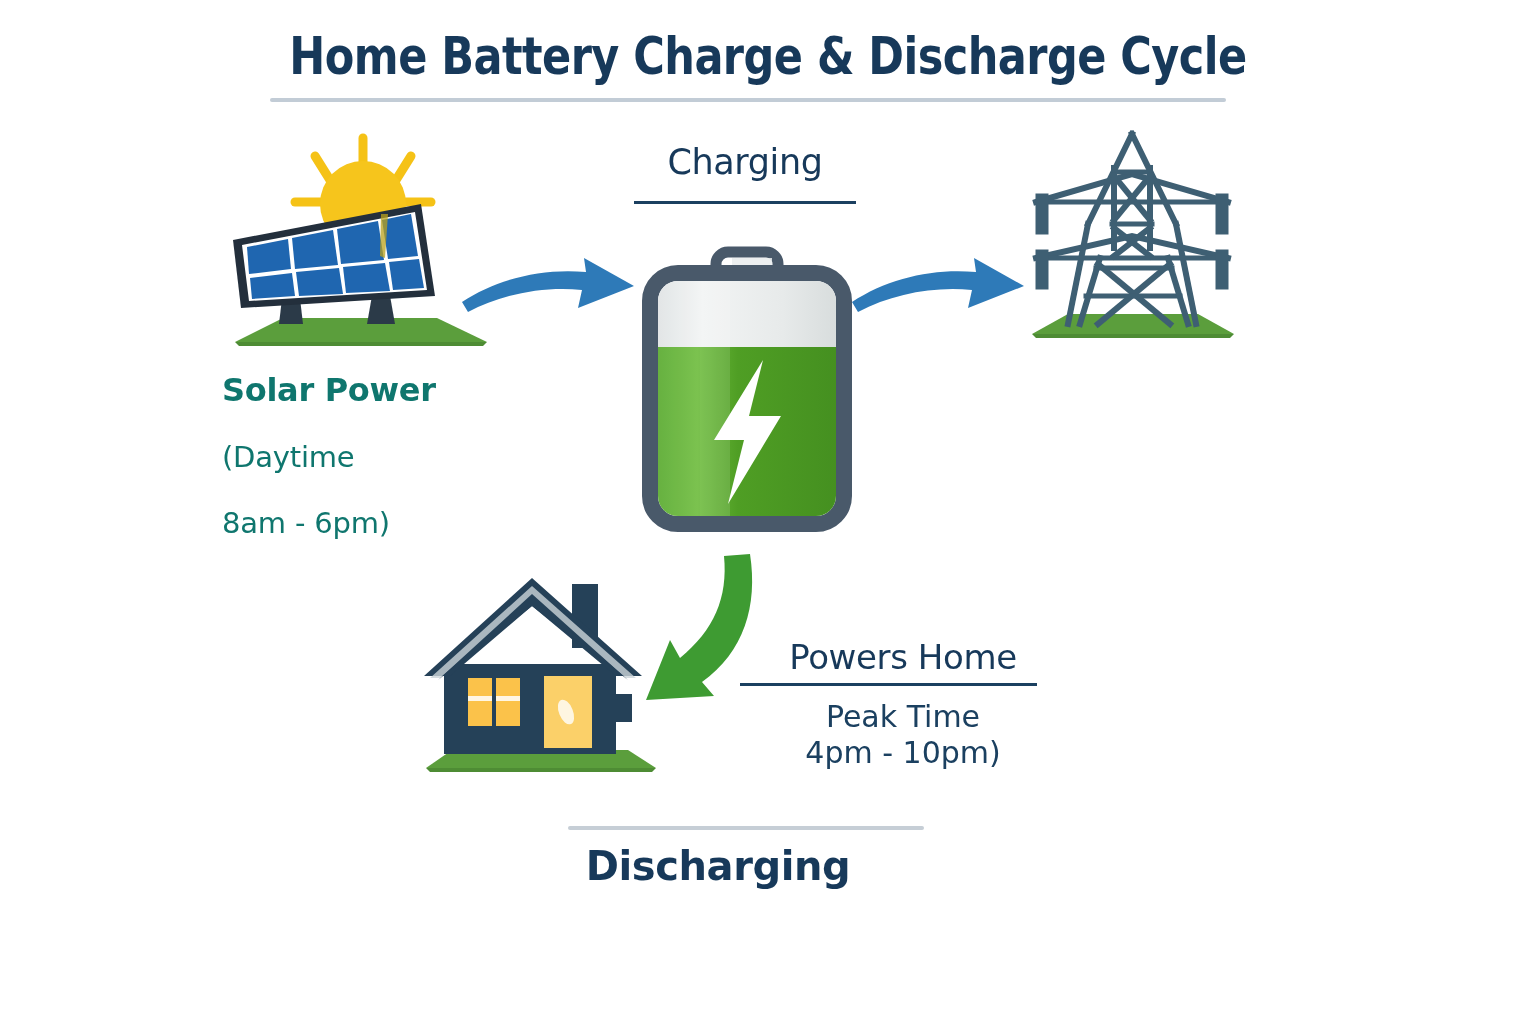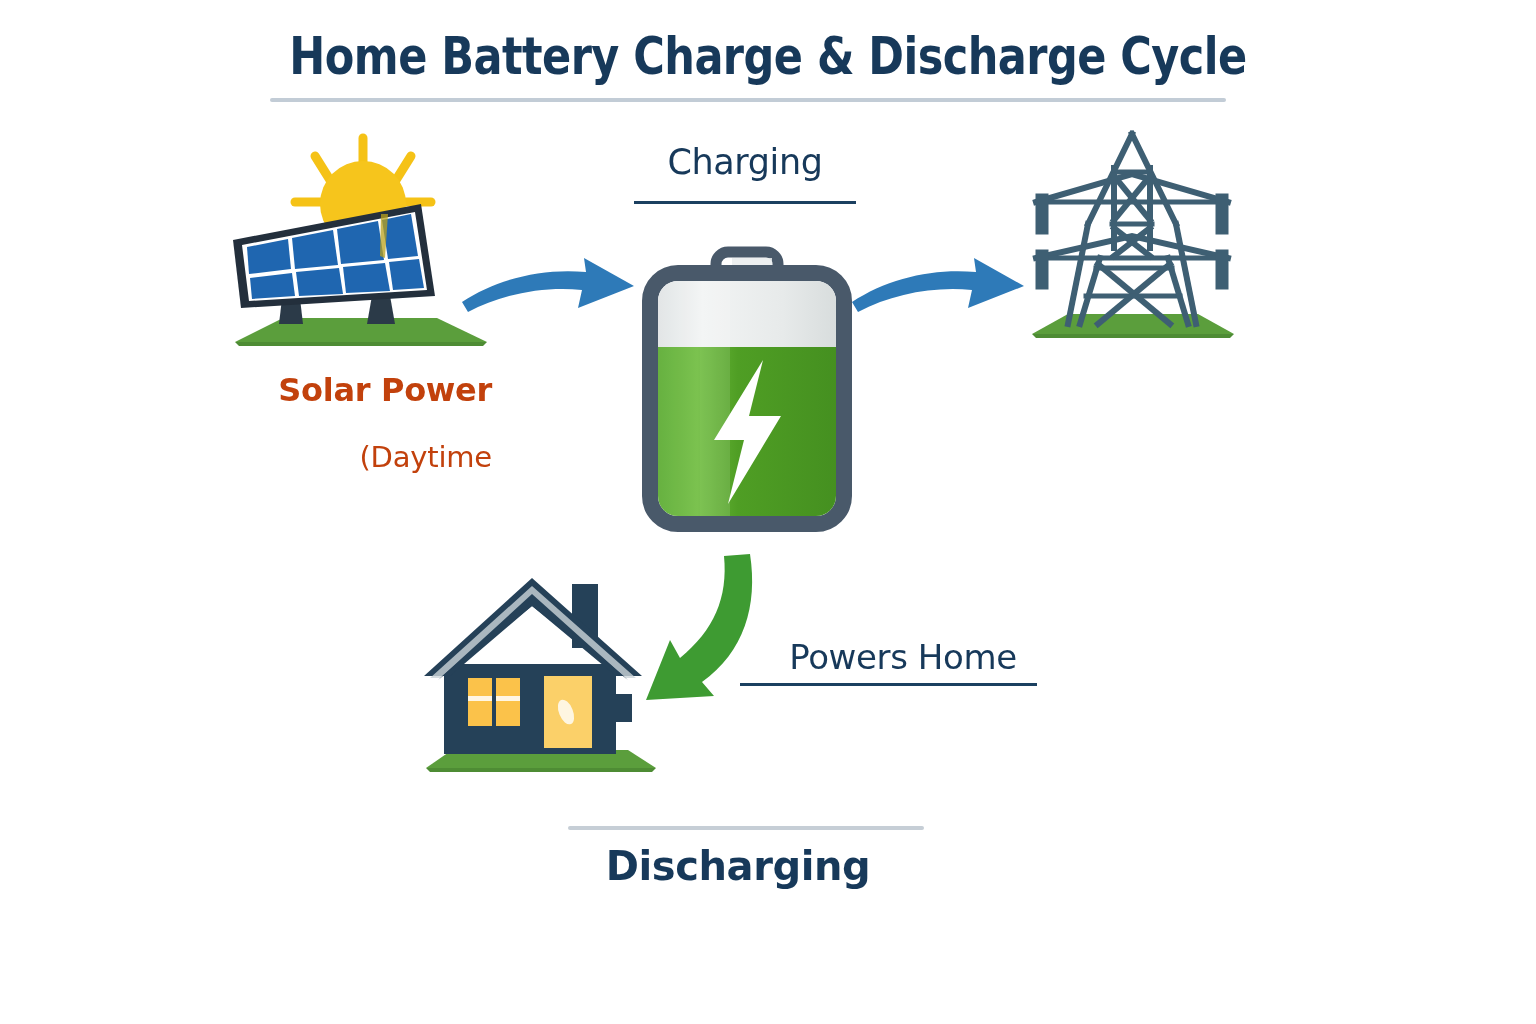--- a/index.html
+++ b/index.html
@@ -46,23 +46,23 @@
     top: 98px;
     width: 956px;
     height: 4px;
     background: #c2ccd6;
     border-radius: 2px;
   }
 
   
   .caption {
     position: absolute;
-    text-align: right;
+    text-align: left;
     line-height: 1.16;
-    color: #c2410c;
+    color: #0f766e;
   }
   .caption .cap-main {
     display: block;
     font-size: 32px;
     font-weight: bold;
     letter-spacing: -0.3px;
     white-space: nowrap;
   }
   .caption .cap-sub {
     display: block;
@@ -154,21 +154,21 @@
     position: absolute;
     left: 568px;
     top: 826px;
     width: 356px;
     height: 4px;
     background: #c6ced6;
     border-radius: 2px;
   }
   #discharging-label {
     position: absolute;
-    left: 538px;
+    left: 518px;
     top: 843px;
     width: 400px;
     text-align: center;
     font-size: 40px;
     font-weight: bold;
     letter-spacing: -0.4px;
     color: #17395a;
   }
 
   svg { display: block; overflow: visible; }
@@ -216,20 +216,21 @@
         <path d="M118 137 L160 133 L165 161 L121 163 Z"></path>
         <path d="M164 132 L194 129 L199 158 L168 160 Z"></path>
       </g>
 
       <path d="M156 84 L163 84 L160 128 L155 126 Z" fill="#b9a21c" opacity="0.75"></path>
     </svg>
   </div>
   <div class="caption" id="solar-caption">
     <span class="cap-main">Solar Power</span>
     <span class="cap-sub">(Daytime</span>
+    <span class="cap-sub">8am - 6pm)</span>
   </div>
 
   <div id="charging-label">Charging</div>
   <div id="charging-rule"></div>
 
   <div id="arrow-solar-to-battery">
     <svg width="190" height="80" viewBox="0 0 190 80">
       <path d="M4 50 C40 26, 86 16, 128 20 L126 6 L176 34 L120 56 L124 38 C86 34, 44 42, 10 60 Z" fill="#2e7ab8"></path>
     </svg>
   </div>
@@ -347,17 +348,21 @@
       <rect x="48" y="124" width="24" height="5" fill="#ffffff" opacity="0.85"></rect>
       <rect x="76" y="124" width="24" height="5" fill="#ffffff" opacity="0.85"></rect>
 
       <rect x="124" y="104" width="48" height="72" fill="#fbd069"></rect>
       <ellipse cx="146" cy="140" rx="7" ry="13" fill="#ffffff" opacity="0.8" transform="rotate(-22 146 140)"></ellipse>
     </svg>
   </div>
 
   <div id="powers-home-label">Powers Home</div>
   <div id="powers-home-rule"></div>
+  <div id="peak-time-caption">
+    <span>Peak Time</span>
+    <span>4pm - 10pm)</span>
+  </div>
 
   <div id="discharging-rule"></div>
   <div id="discharging-label">Discharging</div>
 
 </div>
 
 </body></html>

